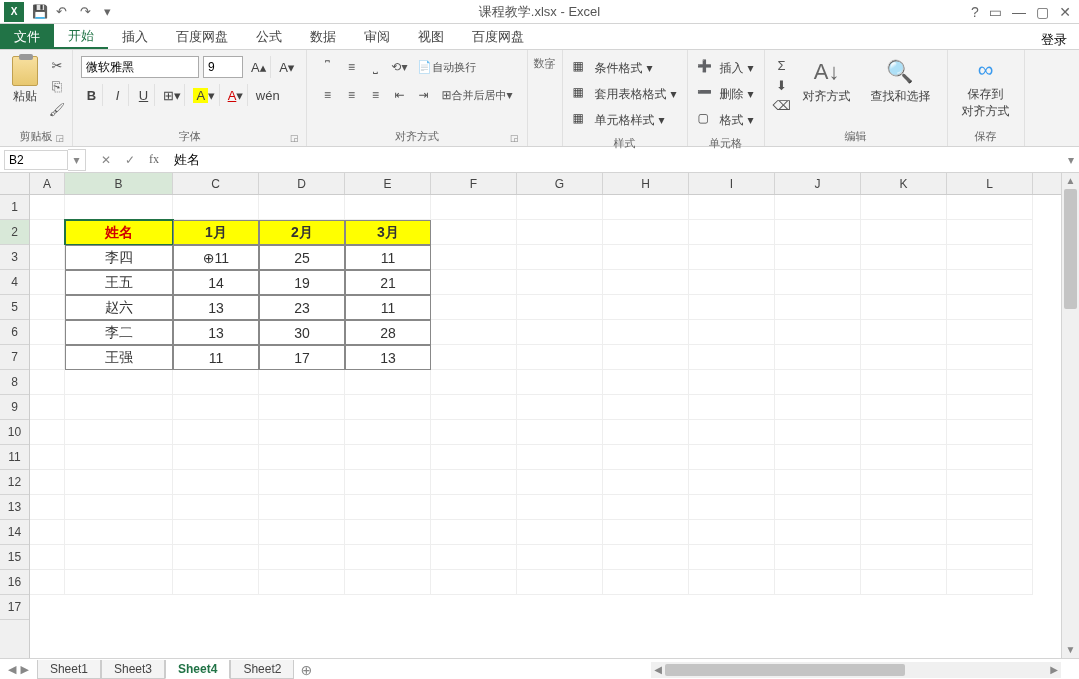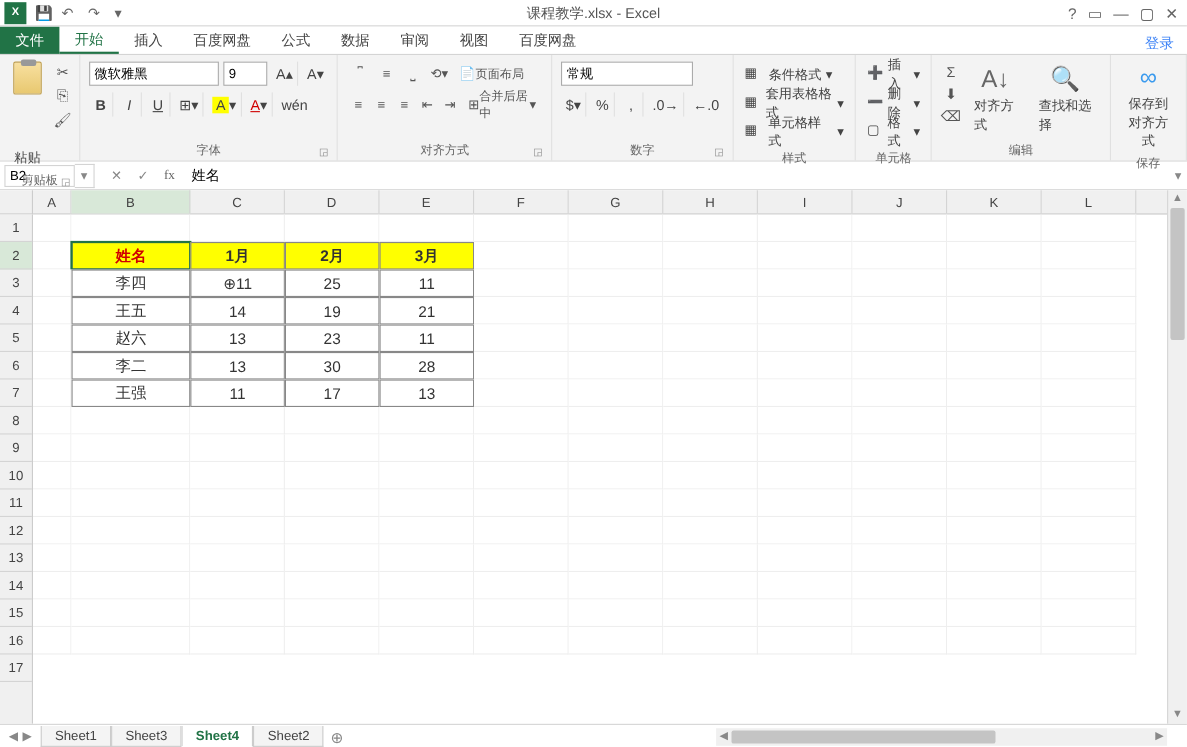--- a/index.html
+++ b/index.html
@@ -12,31 +12,31 @@
 .titlebar .qat-icon { width: 16px; height: 16px; color: #666; cursor: pointer; font-size: 13px; }
 .titlebar .title { position: absolute; left: 50%; transform: translateX(-50%); color: #555; font-size: 13px; }
 .titlebar .winctrl { margin-left: auto; display: flex; align-items: center; gap: 10px; margin-right: 8px; color: #666; font-size: 14px; }
 .titlebar .winctrl span { cursor: pointer; }
 
 
 .ribbon-tabs { height: 26px; display: flex; align-items: flex-end; background: #fff; border-bottom: 1px solid #d4d4d4; }
 .ribbon-tabs .file-tab { background: #217346; color: #fff; padding: 0 14px; height: 100%; display: flex; align-items: center; font-size: 13px; cursor: pointer; }
 .ribbon-tabs .tab { padding: 0 14px; height: 100%; display: flex; align-items: center; font-size: 13px; color: #444; cursor: pointer; }
 .ribbon-tabs .tab.active { color: #217346; border-bottom: 2px solid #217346; }
-.ribbon-tabs .login { margin-left: auto; color: #3b82f6; padding: 0 12px; font-size: 13px; cursor: pointer; }
+.ribbon-tabs .login { margin-left: auto; color: #000000; padding: 0 12px; font-size: 13px; cursor: pointer; }
 
 
 .ribbon { height: 97px; background: #f3f3f3; border-bottom: 1px solid #d4d4d4; display: flex; }
 .ribbon-group { border-right: 1px solid #e0e0e0; padding: 4px 6px 2px 6px; display: flex; flex-direction: column; }
 .ribbon-group .group-body { flex: 1; display: flex; align-items: flex-start; }
 .ribbon-group .group-label { text-align: center; font-size: 11px; color: #666; position: relative; padding-top: 2px; }
 .ribbon-group .group-label .launcher { position: absolute; right: 2px; bottom: 1px; font-size: 9px; color: #888; cursor: pointer; }
 
 .clipboard-body { display: flex; gap: 4px; }
-.paste-btn { display: flex; flex-direction: column; align-items: center; cursor: pointer; padding: 2px 6px; gap: 47px; }
+.paste-btn { display: flex; flex-direction: column; align-items: center; cursor: pointer; padding: 2px 6px; }
 .paste-icon { width: 26px; height: 30px; background: linear-gradient(#f8e0a0, #e8c870); border: 1px solid #c0a050; border-radius: 2px; position: relative; }
 .paste-icon::before { content: ""; position: absolute; top: -3px; left: 6px; width: 14px; height: 6px; background: #999; border-radius: 2px; }
 .paste-label { font-size: 12px; color: #444; margin-top: 2px; }
 .clipboard-side { display: flex; flex-direction: column; gap: 4px; padding-top: 2px; }
 .small-icon { width: 18px; height: 18px; font-size: 13px; color: #555; cursor: pointer; display: flex; align-items: center; justify-content: center; }
 
 .font-body { display: flex; flex-direction: column; gap: 6px; padding: 2px; }
 .font-row { display: flex; align-items: center; gap: 4px; }
 .font-combo { border: 1px solid #ababab; background: #fff; height: 22px; font-size: 12px; padding: 0 4px; }
 .font-name { width: 118px; }
@@ -183,45 +183,35 @@
     <div class="group-label"><span>字体</span><span class="launcher">◲</span></div>
   </div>
 
   <div class="ribbon-group">
     <div class="group-body align-body">
       <div class="align-row">
         <div class="abtn">⎴</div>
         <div class="abtn">≡</div>
         <div class="abtn">⎵</div>
         <div class="abtn">⟲▾</div>
-        <div class="abtn" style="width:auto;padding:0 6px">📄<span style="font-size:11px">页面布局</span></div>
+        <div class="abtn" style="width:auto;padding:0 6px">📄<span style="font-size:11px">自动换行</span></div>
       </div>
       <div class="align-row">
         <div class="abtn">≡</div>
         <div class="abtn">≡</div>
         <div class="abtn">≡</div>
         <div class="abtn">⇤</div>
         <div class="abtn">⇥</div>
         <div class="abtn" style="width:auto;padding:0 6px">⊞<span style="font-size:11px">合并后居中</span>▾</div>
       </div>
     </div>
     <div class="group-label"><span>对齐方式</span><span class="launcher">◲</span></div>
   </div>
 
   <div class="ribbon-group">
-    <div class="group-body number-body">
-      <input class="nf-combo" value="常规" style="">
-      <div class="font-row">
-        <div class="fbtn">$▾</div>
-        <div class="fbtn">%</div>
-        <div class="fbtn">,</div>
-        <div class="fbtn">.0→</div>
-        <div class="fbtn">←.0</div>
-      </div>
-    </div>
     <div class="group-label"><span>数字</span><span class="launcher">◲</span></div>
   </div>
 
   <div class="ribbon-group">
     <div class="group-body styles-body">
       <div class="style-item"><span class="sicon">▦</span><span>条件格式</span>▾</div>
       <div class="style-item"><span class="sicon">▦</span><span>套用表格格式</span>▾</div>
       <div class="style-item"><span class="sicon">▦</span><span>单元格样式</span>▾</div>
     </div>
     <div class="group-label">样式</div>

